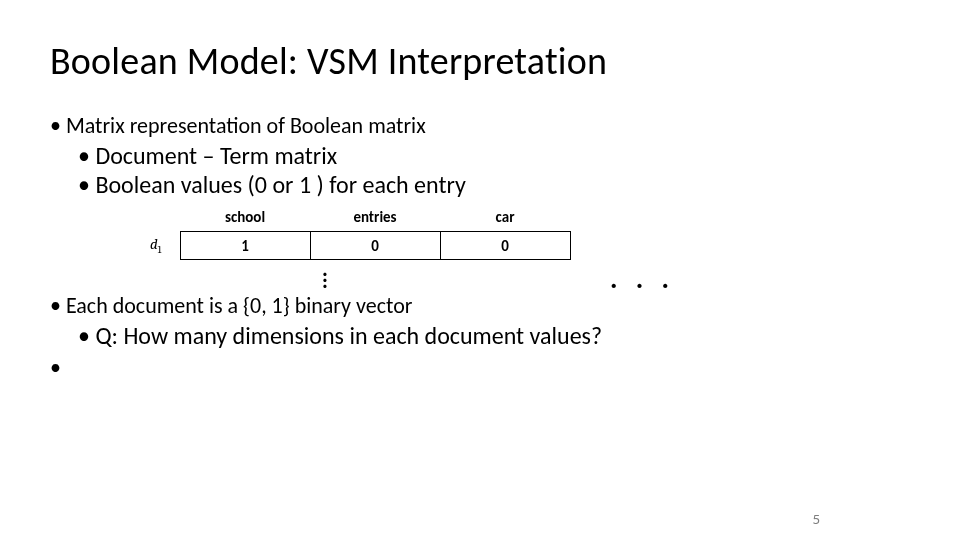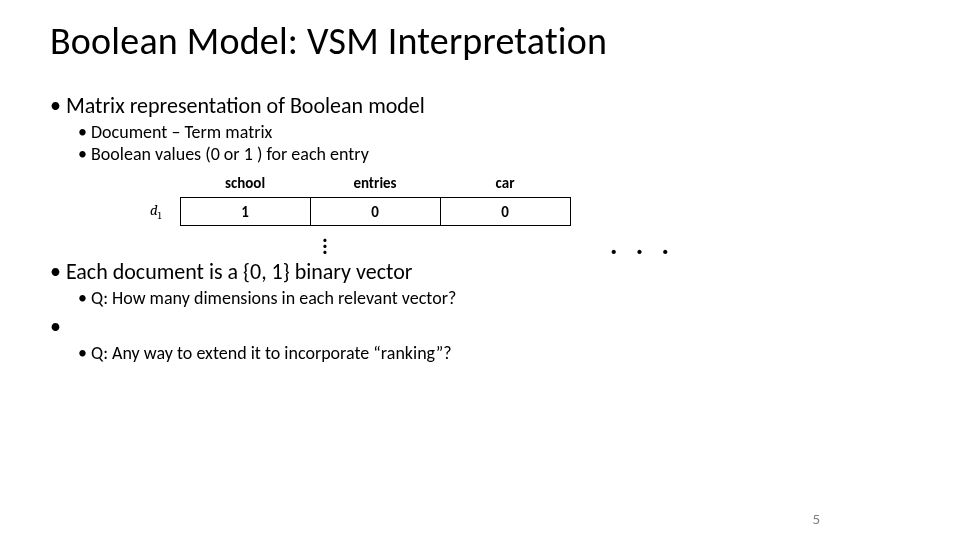--- a/index.html
+++ b/index.html
@@ -1,22 +1,22 @@
 <!DOCTYPE html>
 <html><head>
 <meta charset="utf-8">
 <style>
   * { box-sizing: border-box; margin: 0; padding: 0; }
   html, body { width: 960px; height: 540px; background: #fff; font-family: Calibri, "Segoe UI", Arial, sans-serif; color: #000; }
-  .slide { position: relative; width: 840px; height: 540px; padding: 18px 50px 0 50px; }
+  .slide { position: relative; width: 840px; height: 540px; padding: 38px 50px 0 50px; }
   .title { font-size: 38px; font-weight: 400; margin-bottom: 28px; letter-spacing: 0.2px; }
   ul.top { list-style: none; font-size: 22px; }
   ul.top > li { margin-bottom: 4px; }
   ul.top > li::before { content: "• "; }
-  ul.sub { list-style: none; font-size: 18px; margin-left: 28px; margin-top: 2px; margin-bottom: 2px; }
+  ul.sub { list-style: none; font-size: 24px; margin-left: 28px; margin-top: 2px; margin-bottom: 2px; }
   ul.sub > li::before { content: "• "; }
 
   .matrix-wrap { position: relative; margin: 6px 0 6px 90px; }
   table.matrix { border-collapse: collapse; table-layout: fixed; }
   table.matrix th, table.matrix td { text-align: center; font-weight: 700; font-size: 15px; }
   table.matrix th { padding: 3px 0 5px 0; }
   table.matrix td.rowlab { font-style: italic; font-family: Cambria, Georgia, serif; font-weight: 400; padding-right: 8px; text-align: center; }
   table.matrix td.rowlab .sub { font-size: 11px; vertical-align: sub; font-style: normal; }
   table.matrix td.cell { border: 1px solid #000; height: 28px; }
   .colw-lab { width: 40px; }
@@ -29,21 +29,21 @@
   .pagenum { position: absolute; right: 20px; bottom: 12px; font-size: 15px; color: #7f7f7f; }
 </style>
 </head>
 <body>
 
 <div class="slide">
 
   <h1 class="title">Boolean Model: VSM Interpretation</h1>
 
   <ul class="top">
-    <li><span>Matrix representation of Boolean model</span>
+    <li><span>Matrix representation of Boolean matrix</span>
       <ul class="sub">
         <li>Document – Term matrix</li>
         <li>Boolean values (0 or 1 ) for each entry</li>
       </ul>
     </li>
   </ul>
 
   <div class="matrix-wrap">
     <table class="matrix">
       <colgroup>
@@ -72,24 +72,21 @@
 
   <div class="vellip">
       <span>.</span>
       <span>.</span>
       <span>.</span>
     </div>
 
   <ul class="top">
     <li><span>Each document is a {0, 1} binary vector</span>
       <ul class="sub">
-        <li>Q: How many dimensions in each relevant vector?</li>
+        <li>Q: How many dimensions in each document values?</li>
       </ul>
     </li>
     <li>
-      <ul class="sub">
-        <li>Q: Any way to extend it to incorporate “ranking”?</li>
-      </ul>
     </li>
   </ul>
 
   <div class="pagenum">5</div>
 </div>
 
 </body></html>

